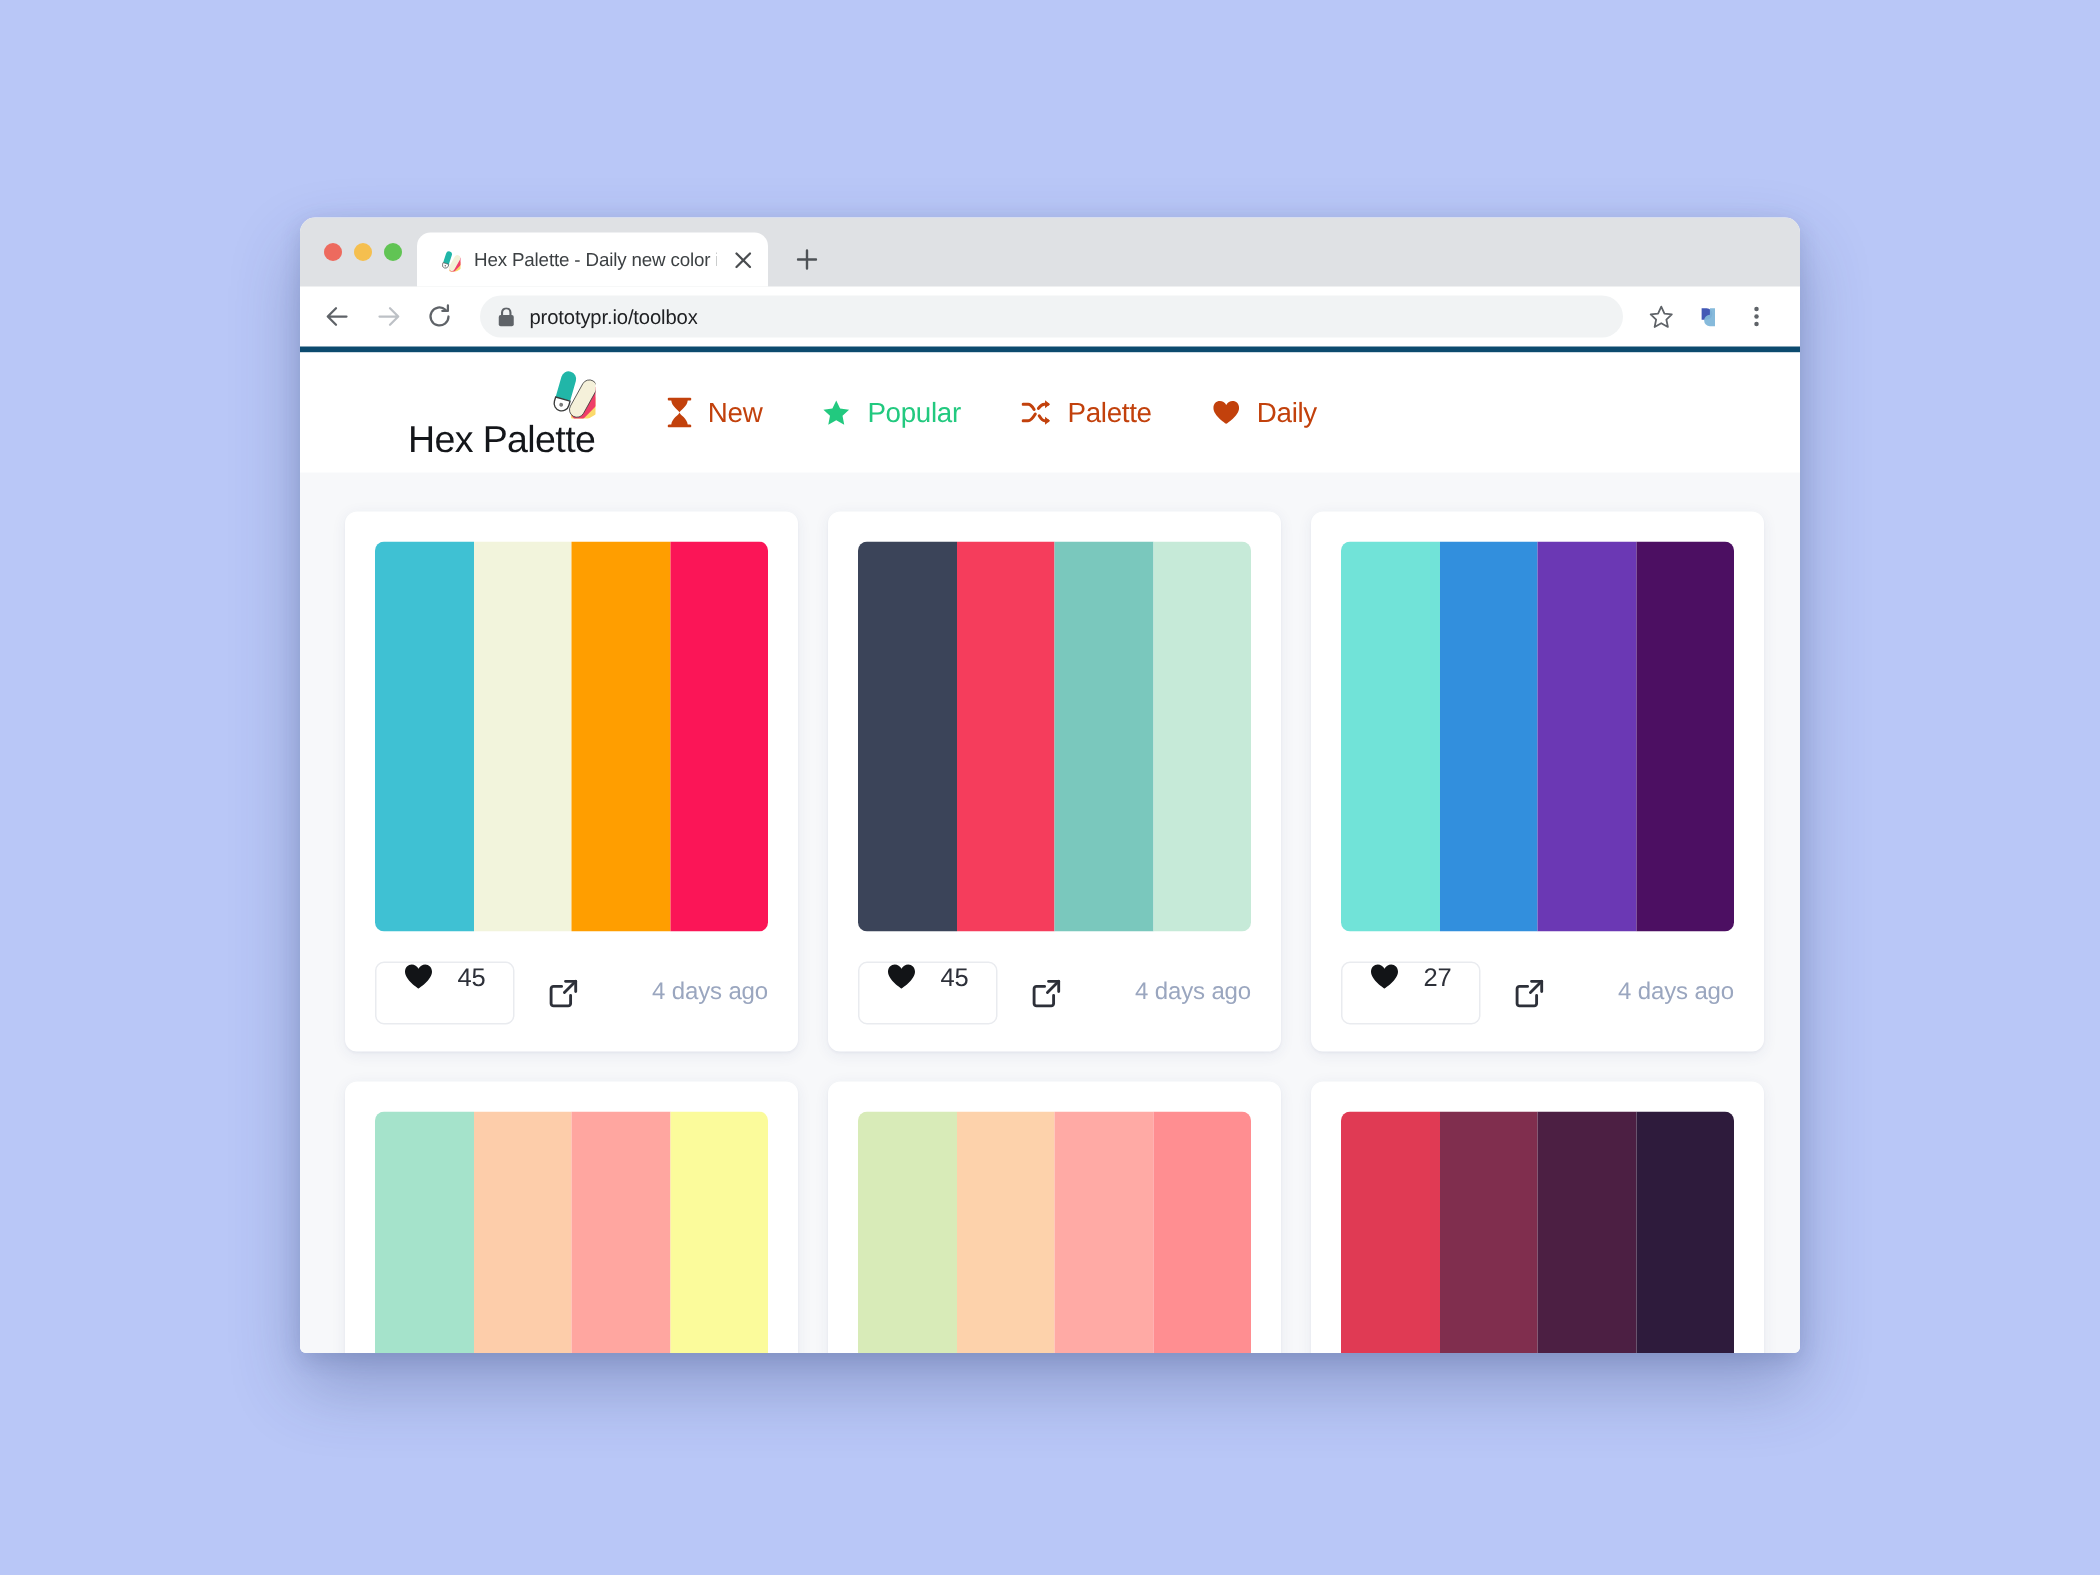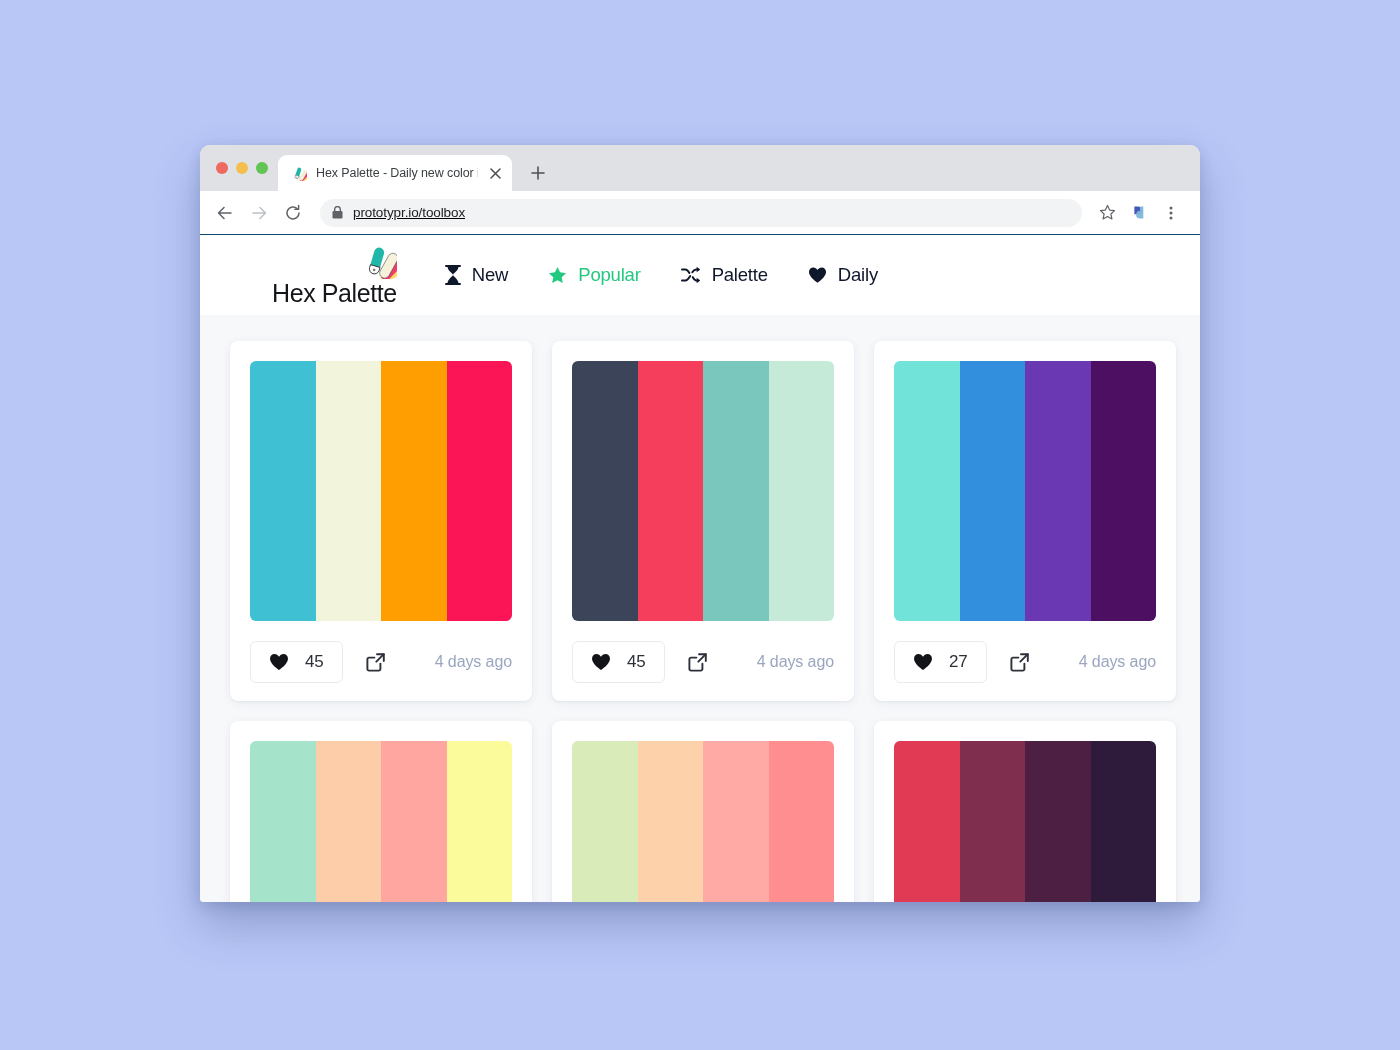--- a/index.html
+++ b/index.html
@@ -85,27 +85,26 @@
     margin: 0 0 4px 12px;
     display: flex; align-items: center; justify-content: center;
     color: #4e5256;
     flex: none;
   }
 
   
   .toolbar {
     height: 44px;
     background: #ffffff;
-    border-bottom: 1px solid #0c4a6e;
+    border-bottom: 4px solid #0c4a6e;
     display: flex;
     align-items: center;
     padding: 0 14px 0 10px;
     gap: 4px;
     flex: none;
-    text-decoration: underline;
   }
   .nav-btn {
     width: 30px; height: 30px;
     display: flex; align-items: center; justify-content: center;
     color: #5f6368;
     border-radius: 50%;
     flex: none;
   }
   .nav-btn.disabled { color: #bdc1c6; }
 
@@ -163,21 +162,21 @@
     letter-spacing: -0.4px;
     white-space: nowrap;
   }
 
   .site-nav { display: flex; align-items: center; gap: 40px; }
   .nav-item {
     display: flex;
     align-items: center;
     gap: 11px;
     font-size: 18.5px;
-    color: #0f172a;
+    color: #c2410c;
     letter-spacing: -0.2px;
     white-space: nowrap;
   }
   .nav-item.active { color: #22c97f; text-align: right; }
   .nav-item .nav-ico { display: flex; align-items: center; justify-content: center; flex: none; }
 
   
   .grid {
     display: grid;
     grid-template-columns: repeat(3, 302px);
@@ -202,21 +201,21 @@
   .swatch { flex: 1 1 0; height: 100%; }
 
   .card-footer {
     display: flex;
     align-items: center;
     margin-top: 20px;
     height: 42px;
   }
   .like-btn {
     display: flex;
-    align-items: center;
+    align-items: flex-start;
     gap: 16px;
     height: 42px;
     padding: 0 18px;
     border: 1px solid #e9ebef;
     border-radius: 6px;
     background: #fff;
   }
   .like-heart { color: #121417; display: flex; align-items: center; }
   .like-count {
     font-size: 17px;

